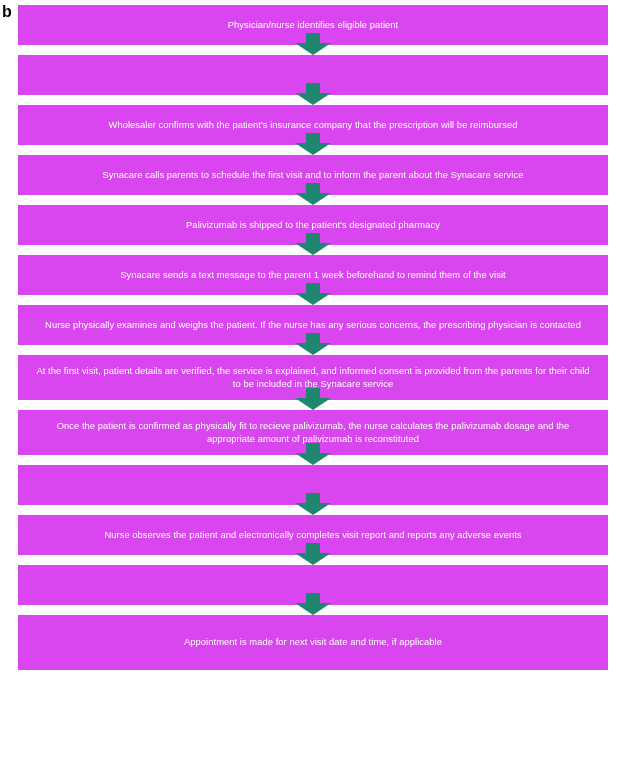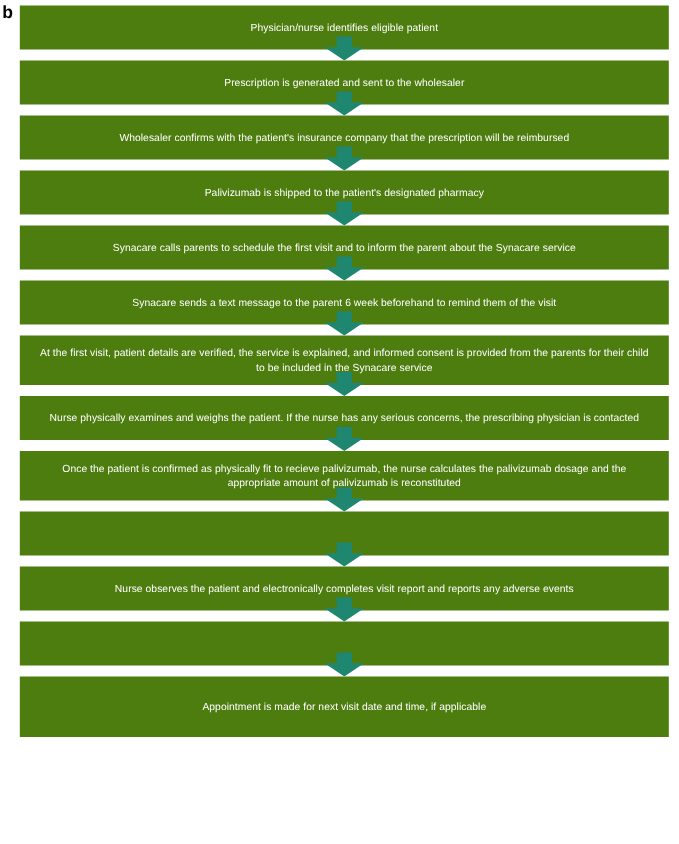--- a/index.html
+++ b/index.html
@@ -31,21 +31,21 @@
     position: absolute;
     left: 18px;
     top: 5px;
     width: 590px;
     height: 762px;
   }
   .step {
     position: relative;
     width: 100%;
     box-sizing: border-box;
-    background: #4d7c0f;
+    background: #d946ef;
     color: #ffffff;
     display: flex;
     align-items: center;
     justify-content: center;
     text-align: center;
     padding: 2px 10px;
     margin-bottom: 10px;
     font-size: 9.4px;
     line-height: 12.5px;
     letter-spacing: 0.05px;
@@ -83,69 +83,68 @@
   <div id="flow">
       <div class="step h1">
         <span class="label">Physician/nurse identifies eligible patient</span>
         <div class="connector">
           <svg width="44" height="22" viewBox="0 0 44 22" xmlns="http://www.w3.org/2000/svg" aria-hidden="true">
             <path d="M15 0 H29 V10 H40 L22 22 L4 10 H15 Z" fill="#1f8670"></path>
           </svg>
         </div>
       </div>
       <div class="step h1">
-        <span class="label">Prescription is generated and sent to the wholesaler</span>
         <div class="connector">
           <svg width="44" height="22" viewBox="0 0 44 22" xmlns="http://www.w3.org/2000/svg" aria-hidden="true">
             <path d="M15 0 H29 V10 H40 L22 22 L4 10 H15 Z" fill="#1f8670"></path>
           </svg>
         </div>
       </div>
       <div class="step h1">
         <span class="label">Wholesaler confirms with the patient's insurance company that the prescription will be reimbursed</span>
         <div class="connector">
           <svg width="44" height="22" viewBox="0 0 44 22" xmlns="http://www.w3.org/2000/svg" aria-hidden="true">
             <path d="M15 0 H29 V10 H40 L22 22 L4 10 H15 Z" fill="#1f8670"></path>
           </svg>
         </div>
       </div>
       <div class="step h1">
+        <span class="label">Synacare calls parents to schedule the first visit and to inform the parent about the Synacare service</span>
+        <div class="connector">
+          <svg width="44" height="22" viewBox="0 0 44 22" xmlns="http://www.w3.org/2000/svg" aria-hidden="true">
+            <path d="M15 0 H29 V10 H40 L22 22 L4 10 H15 Z" fill="#1f8670"></path>
+          </svg>
+        </div>
+      </div>
+      <div class="step h1">
         <span class="label">Palivizumab is shipped to the patient's designated pharmacy</span>
         <div class="connector">
           <svg width="44" height="22" viewBox="0 0 44 22" xmlns="http://www.w3.org/2000/svg" aria-hidden="true">
             <path d="M15 0 H29 V10 H40 L22 22 L4 10 H15 Z" fill="#1f8670"></path>
           </svg>
         </div>
       </div>
       <div class="step h1">
-        <span class="label">Synacare calls parents to schedule the first visit and to inform the parent about the Synacare service</span>
+        <span class="label">Synacare sends a text message to the parent 1 week beforehand to remind them of the visit</span>
         <div class="connector">
           <svg width="44" height="22" viewBox="0 0 44 22" xmlns="http://www.w3.org/2000/svg" aria-hidden="true">
             <path d="M15 0 H29 V10 H40 L22 22 L4 10 H15 Z" fill="#1f8670"></path>
           </svg>
         </div>
       </div>
       <div class="step h1">
-        <span class="label">Synacare sends a text message to the parent 6 week beforehand to remind them of the visit</span>
+        <span class="label">Nurse physically examines and weighs the patient.  If the nurse has any serious concerns, the prescribing physician is contacted</span>
         <div class="connector">
           <svg width="44" height="22" viewBox="0 0 44 22" xmlns="http://www.w3.org/2000/svg" aria-hidden="true">
             <path d="M15 0 H29 V10 H40 L22 22 L4 10 H15 Z" fill="#1f8670"></path>
           </svg>
         </div>
       </div>
       <div class="step h2">
         <span class="label">At the first visit, patient details are verified, the service is explained, and informed consent is provided from the parents for their child to be included in the Synacare service</span>
-        <div class="connector">
-          <svg width="44" height="22" viewBox="0 0 44 22" xmlns="http://www.w3.org/2000/svg" aria-hidden="true">
-            <path d="M15 0 H29 V10 H40 L22 22 L4 10 H15 Z" fill="#1f8670"></path>
-          </svg>
-        </div>
-      </div>
-      <div class="step h1">
-        <span class="label">Nurse physically examines and weighs the patient.  If the nurse has any serious concerns, the prescribing physician is contacted</span>
         <div class="connector">
           <svg width="44" height="22" viewBox="0 0 44 22" xmlns="http://www.w3.org/2000/svg" aria-hidden="true">
             <path d="M15 0 H29 V10 H40 L22 22 L4 10 H15 Z" fill="#1f8670"></path>
           </svg>
         </div>
       </div>
       <div class="step h2">
         <span class="label">Once the patient is confirmed as physically fit to recieve palivizumab, the nurse calculates the palivizumab dosage and the appropriate amount of palivizumab is reconstituted</span>
         <div class="connector">
           <svg width="44" height="22" viewBox="0 0 44 22" xmlns="http://www.w3.org/2000/svg" aria-hidden="true">

